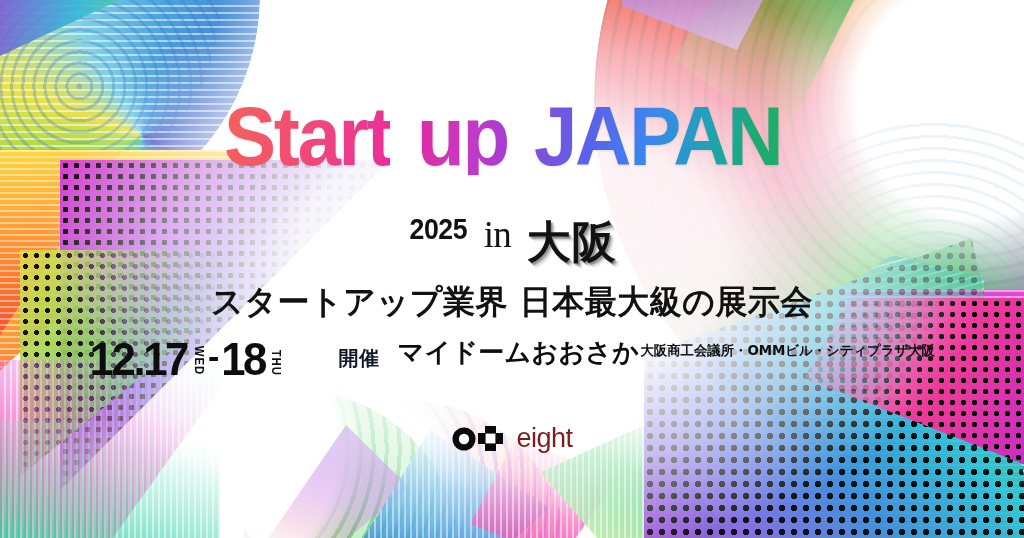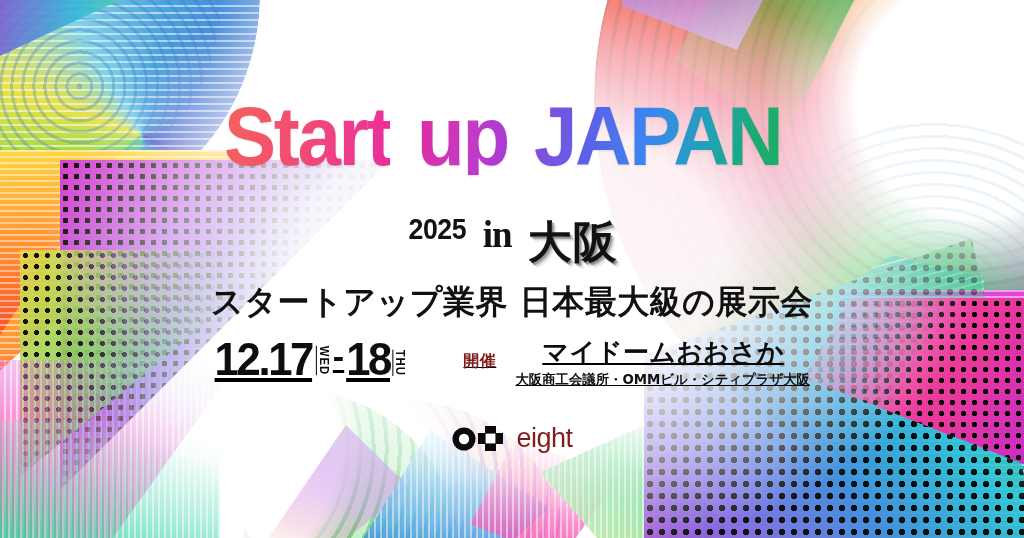--- a/index.html
+++ b/index.html
@@ -287,21 +287,21 @@
   .sub-row{
     position:absolute;left:0;right:0;top:213px;
     display:flex;justify-content:center;
     gap:14px;color:#121212;white-space:nowrap;
   }
   .yr{
     font-weight:bold;font-size:29px;letter-spacing:-.5px;
     transform:scaleX(.92);
   }
   .inw{
-    font-weight:bold;font-size:37px;letter-spacing:-1px;
+    font-weight:normal;font-size:37px;letter-spacing:-1px;
     font-family:"Liberation Serif","DejaVu Serif",serif;
     font-style:normal;
   }
   .city{
     font-weight:bold;font-size:44px;letter-spacing:1px;
     font-family:Liberation Sans, sans-serif;
     text-shadow:
        1.5px 1.5px 0 rgba(0,0,0,.28),
        3px 3px 0 rgba(0,0,0,.16),
        4.5px 4.5px 0 rgba(0,0,0,.08);
@@ -318,21 +318,21 @@
     letter-spacing:.5px;
     color:#111111;
     white-space:nowrap;
     transform:scaleX(.97);
   }
 
   
   .info-row{
     position:absolute;left:0;right:0;top:336px;
     display:flex;justify-content:center;align-items:flex-start;
-    gap:18px;white-space:nowrap;text-decoration:underline;
+    gap:18px;white-space:nowrap;
   }
   .date-block{
     display:flex;align-items:flex-end;color:#0d0d0d;
     padding-top:2px;
   }
   .dnum{
     font-weight:bold;font-size:46px;line-height:.94;
     letter-spacing:-2.5px;transform:scaleX(.95);
   }
   .dow{
@@ -340,27 +340,26 @@
     font-weight:bold;font-size:12px;letter-spacing:1px;
     line-height:1;margin:0 2px 5px 3px;
     transform:scaleY(.95);
   }
   .dash{
     font-weight:bold;font-size:34px;line-height:1;
     margin:0 1px 8px 1px;
   }
   .hold{
     font-family:"DejaVu Sans","Liberation Sans",sans-serif;
-    font-weight:bold;font-size:16px;letter-spacing:.5px;
-    margin:0 0 9px 8px;color:#7f1d1d;padding-left:47px;
+    font-weight:bold;font-size:20px;letter-spacing:.5px;
+    margin:0 0 9px 8px;color:#0f172a;padding-left:47px;
   }
   .venue-block{
-    display:flex;flex-direction:column;justify-content:flex-start;
+    display:flex;flex-direction:row;justify-content:flex-start;
     padding-top:2px;
-    text-align:center;
   }
   .venue-main{
     font-family:"DejaVu Sans","Liberation Sans",sans-serif;
     font-weight:bold;font-size:26px;letter-spacing:.3px;
     color:#0d0d0d;line-height:1.12;
   }
   .venue-sub{
     font-family:"DejaVu Sans","Liberation Sans",sans-serif;
     font-weight:bold;font-size:13.5px;letter-spacing:0px;
     color:#111111;margin-top:4px;transform:scaleX(.99);

